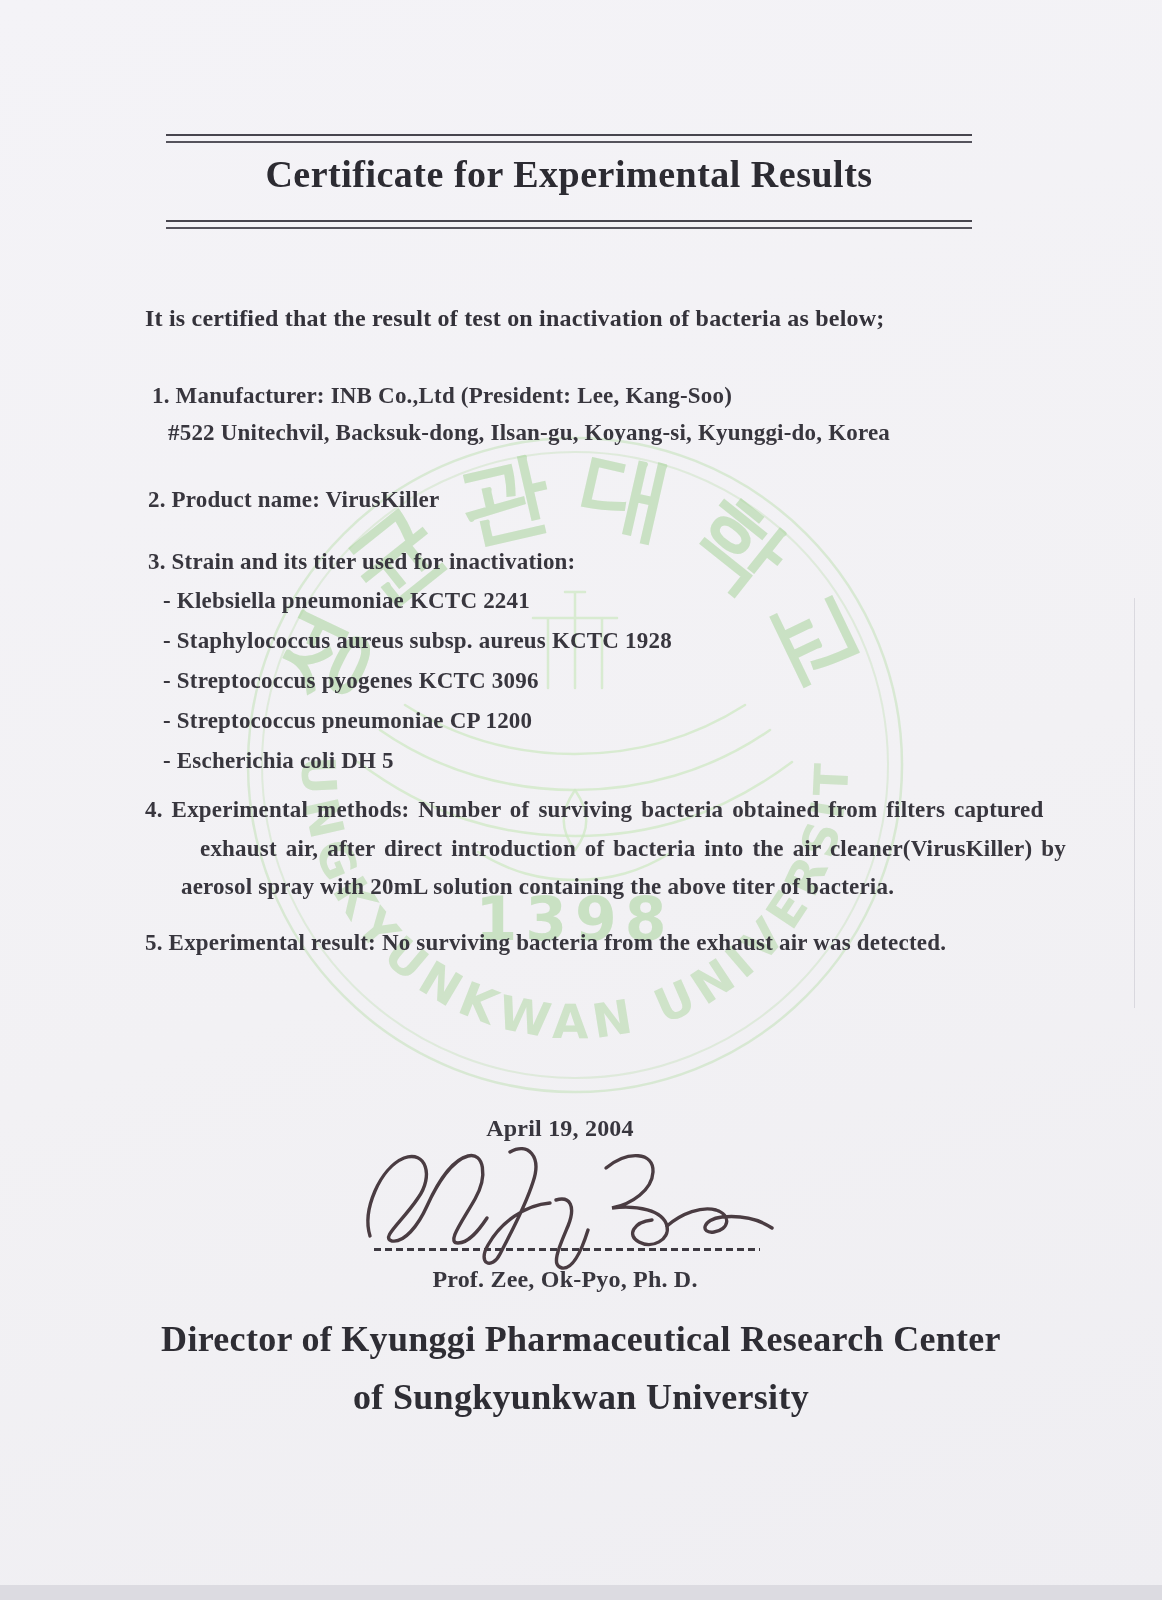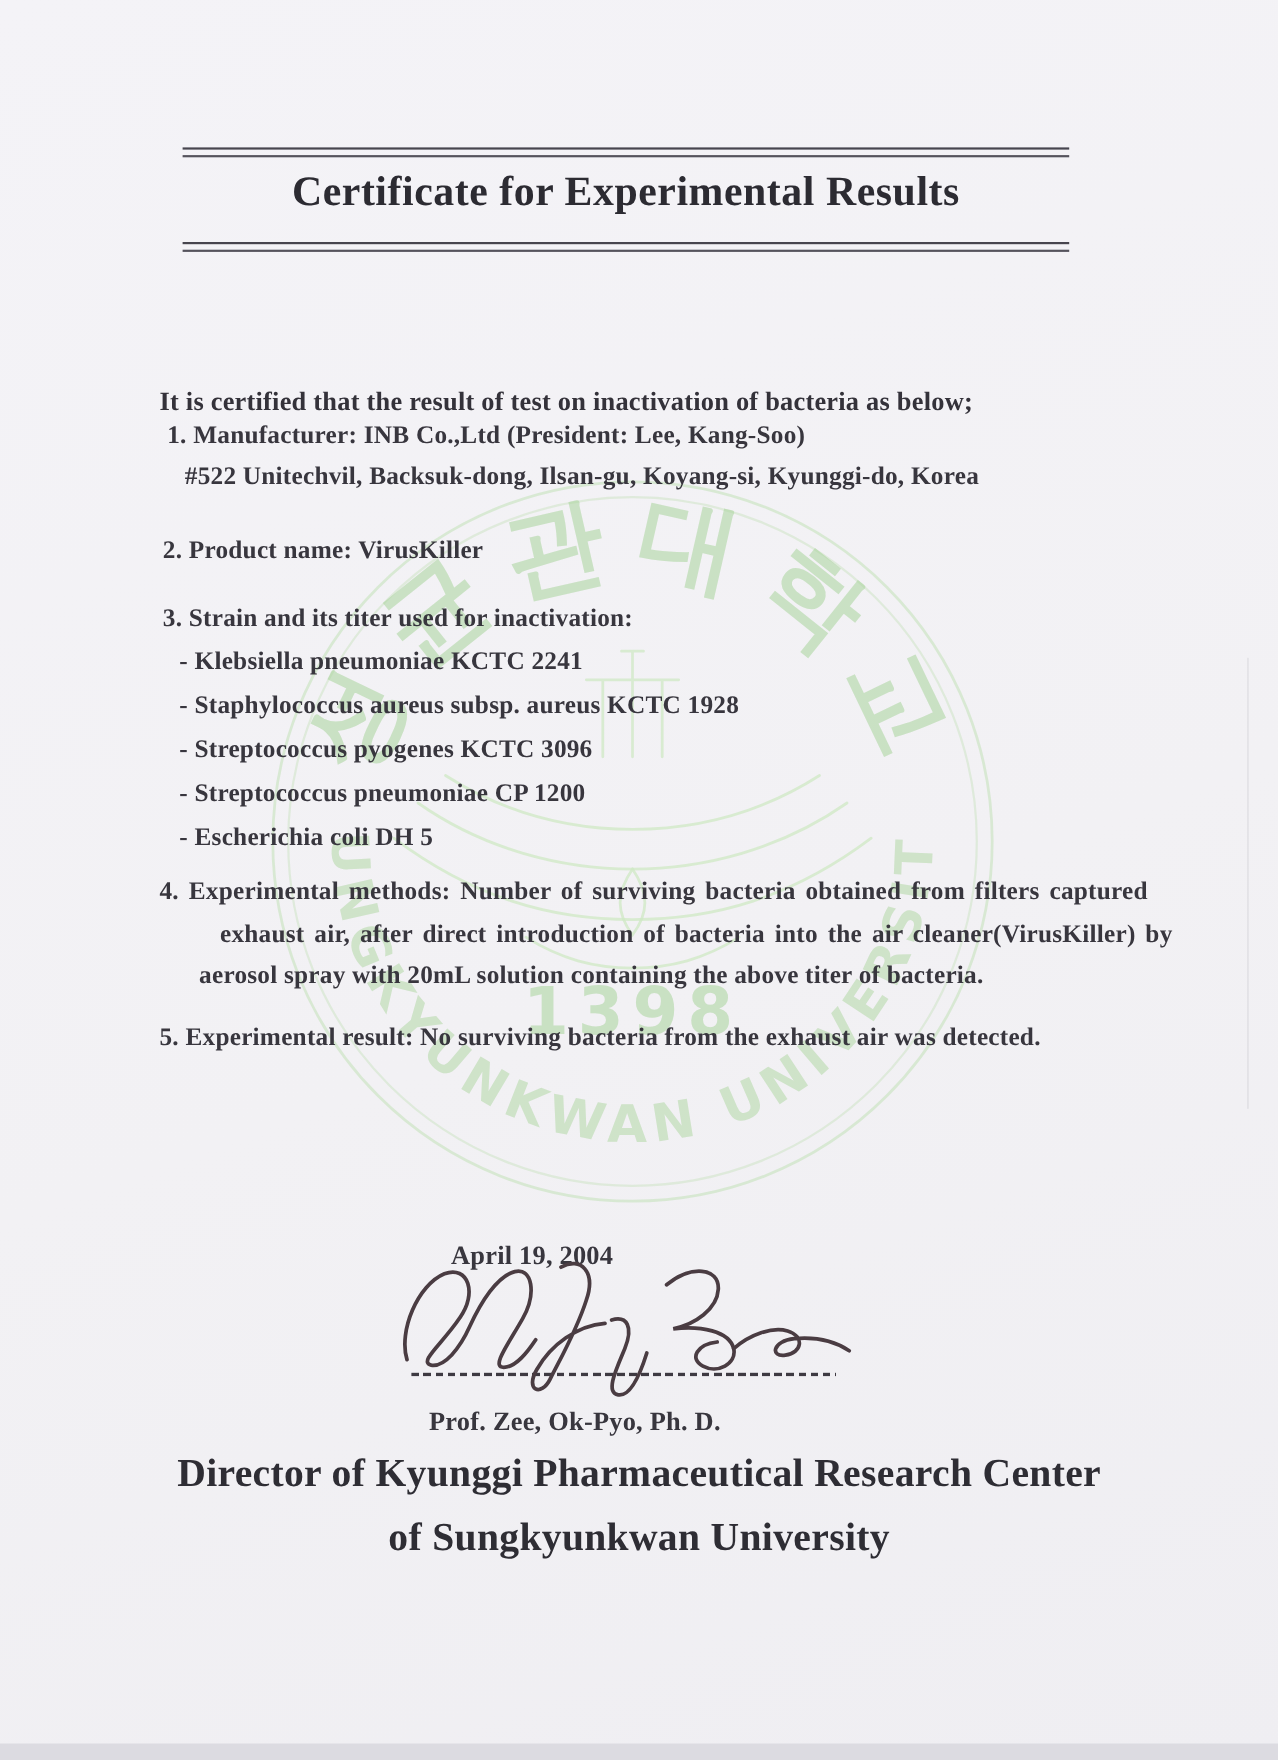--- a/index.html
+++ b/index.html
@@ -16,22 +16,22 @@
   .abs{position:absolute;z-index:2;}
   .rule-double{
     position:absolute;z-index:2;height:5px;
     border-top:2px solid #47454e;border-bottom:2px solid #55535c;
   }
   .title{
     font-size:38px;font-weight:700;color:#2c2b32;text-align:center;
     letter-spacing:0.5px;
   }
   .body-line{font-size:23px;font-weight:600;letter-spacing:0.2px;white-space:nowrap;color:#38363e;}
-  .intro{font-size:24px;font-weight:700;letter-spacing:0.2px;white-space:nowrap;color:#34323a;margin-top:48px;}
-  .center{text-align:left;margin-top:14px;}
+  .intro{font-size:24px;font-weight:700;letter-spacing:0.2px;white-space:nowrap;color:#34323a;}
+  .center{text-align:center;}
   .footer-line{font-size:36px;font-weight:700;color:#2e2d34;text-align:center;width:1162px;letter-spacing:0.3px;}
   .dash-line{
     position:absolute;z-index:2;height:3px;
     background:repeating-linear-gradient(90deg,#3e3a42 0 7px,rgba(0,0,0,0) 7px 11px);
   }
   .watermark{position:absolute;left:230px;top:420px;z-index:1;}
   .bottom-edge{position:absolute;left:0;bottom:0;width:1162px;height:15px;background:#dcdbe1;z-index:3;}
   .crease{position:absolute;left:1134px;top:598px;width:1px;height:410px;background:rgba(110,110,125,0.18);z-index:1;}
   .sig-svg{position:absolute;left:360px;top:1142px;z-index:3;}
 </style>

